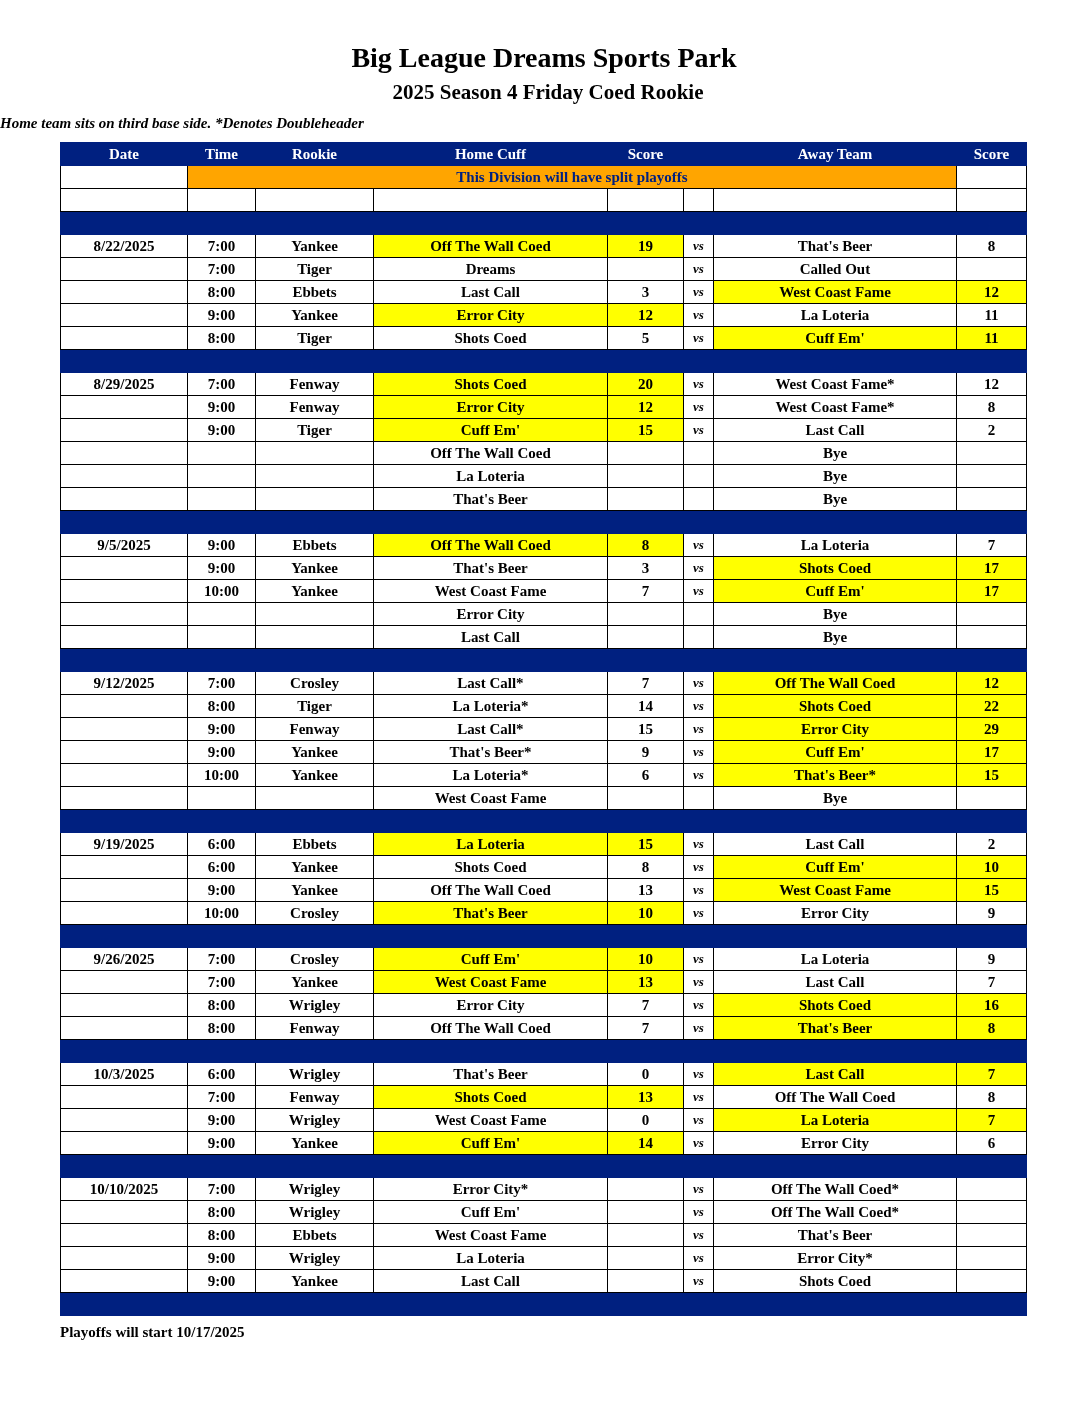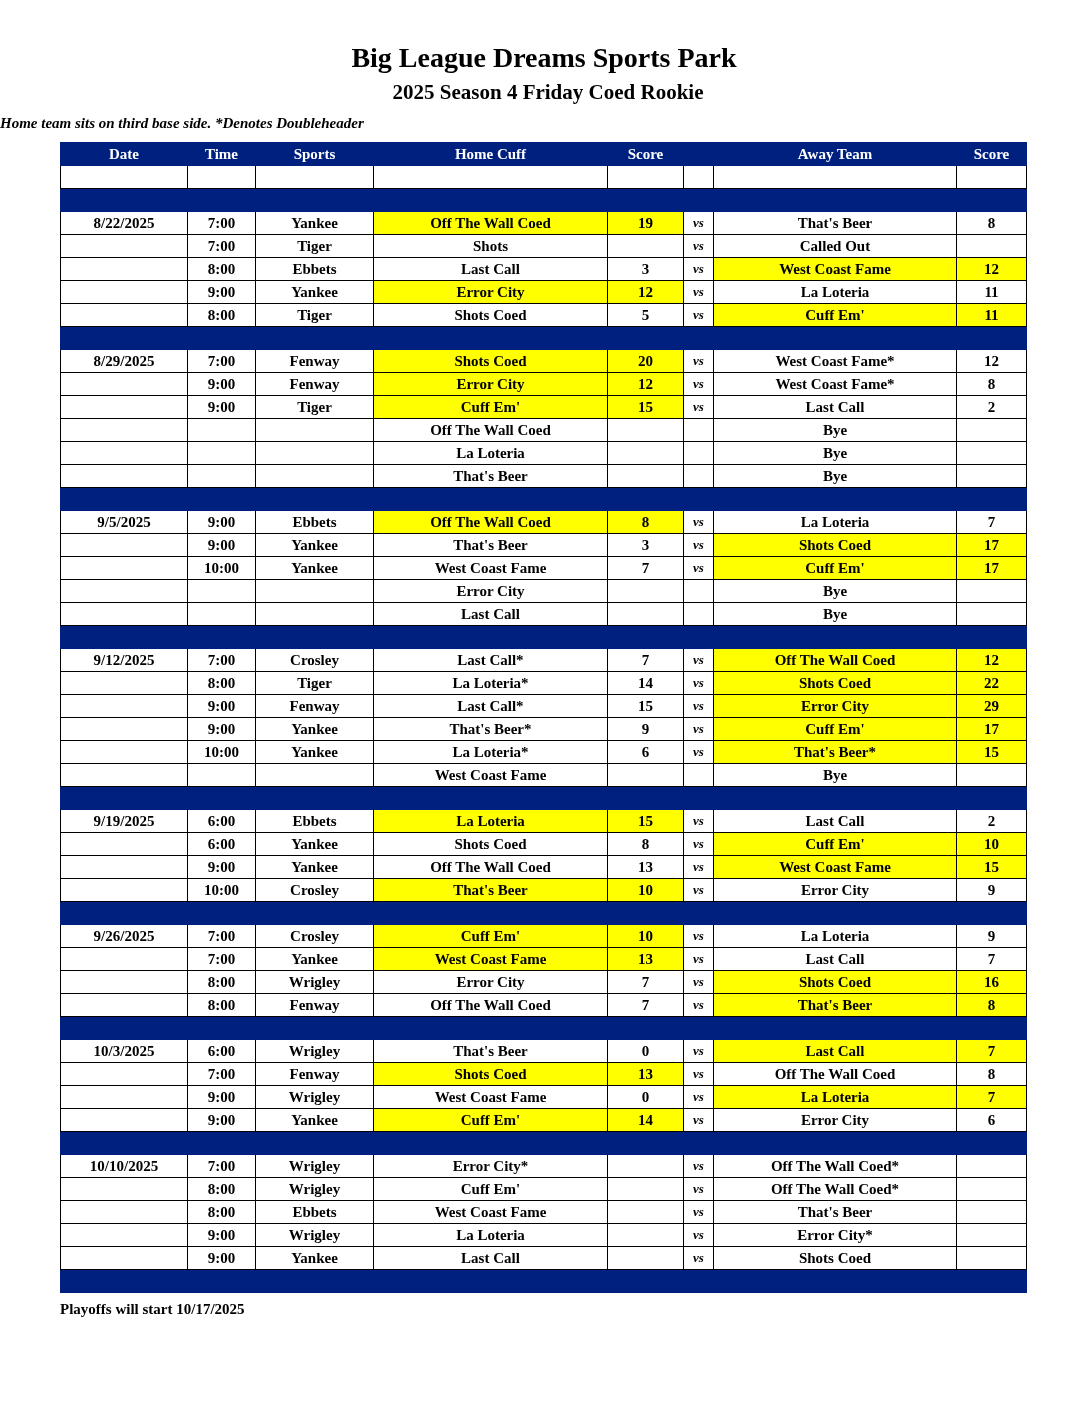--- a/index.html
+++ b/index.html
@@ -56,31 +56,36 @@
       <col style="width:234px">
         <col style="width:76px">
         <col style="width:30px">
       <col style="width:243px">
         <col style="width:70px">
     </colgroup>
     <thead>
       <tr>
         <th>Date</th>
         <th>Time</th>
-        <th>Sports</th>
+        <th>Rookie</th>
         <th>Home Cuff</th>
         <th>Score</th>
         <th></th>
         <th>Away Team</th>
         <th>Score</th>
       </tr>
     </thead>
     <tbody>
         <tr>
           <td></td>
+          <td class="banner" colspan="6">This Division will have split playoffs</td>
+          <td></td>
+        </tr>
+        <tr>
+          <td></td>
           <td></td>
           <td></td>
           <td></td>
           <td></td>
           <td></td>
           <td></td>
           <td></td>
         </tr>
         <tr>
           <td class="sep" colspan="8"></td>
@@ -92,21 +97,21 @@
           <td class="win">Off The Wall Coed</td>
           <td class="win">19</td>
           <td class="vs">vs</td>
           <td>That's Beer</td>
           <td>8</td>
         </tr>
         <tr>
           <td></td>
           <td>7:00</td>
           <td>Tiger</td>
-          <td>Shots</td>
+          <td>Dreams</td>
           <td></td>
           <td class="vs">vs</td>
           <td>Called Out</td>
           <td></td>
         </tr>
         <tr>
           <td></td>
           <td>8:00</td>
           <td>Ebbets</td>
           <td>Last Call</td>

